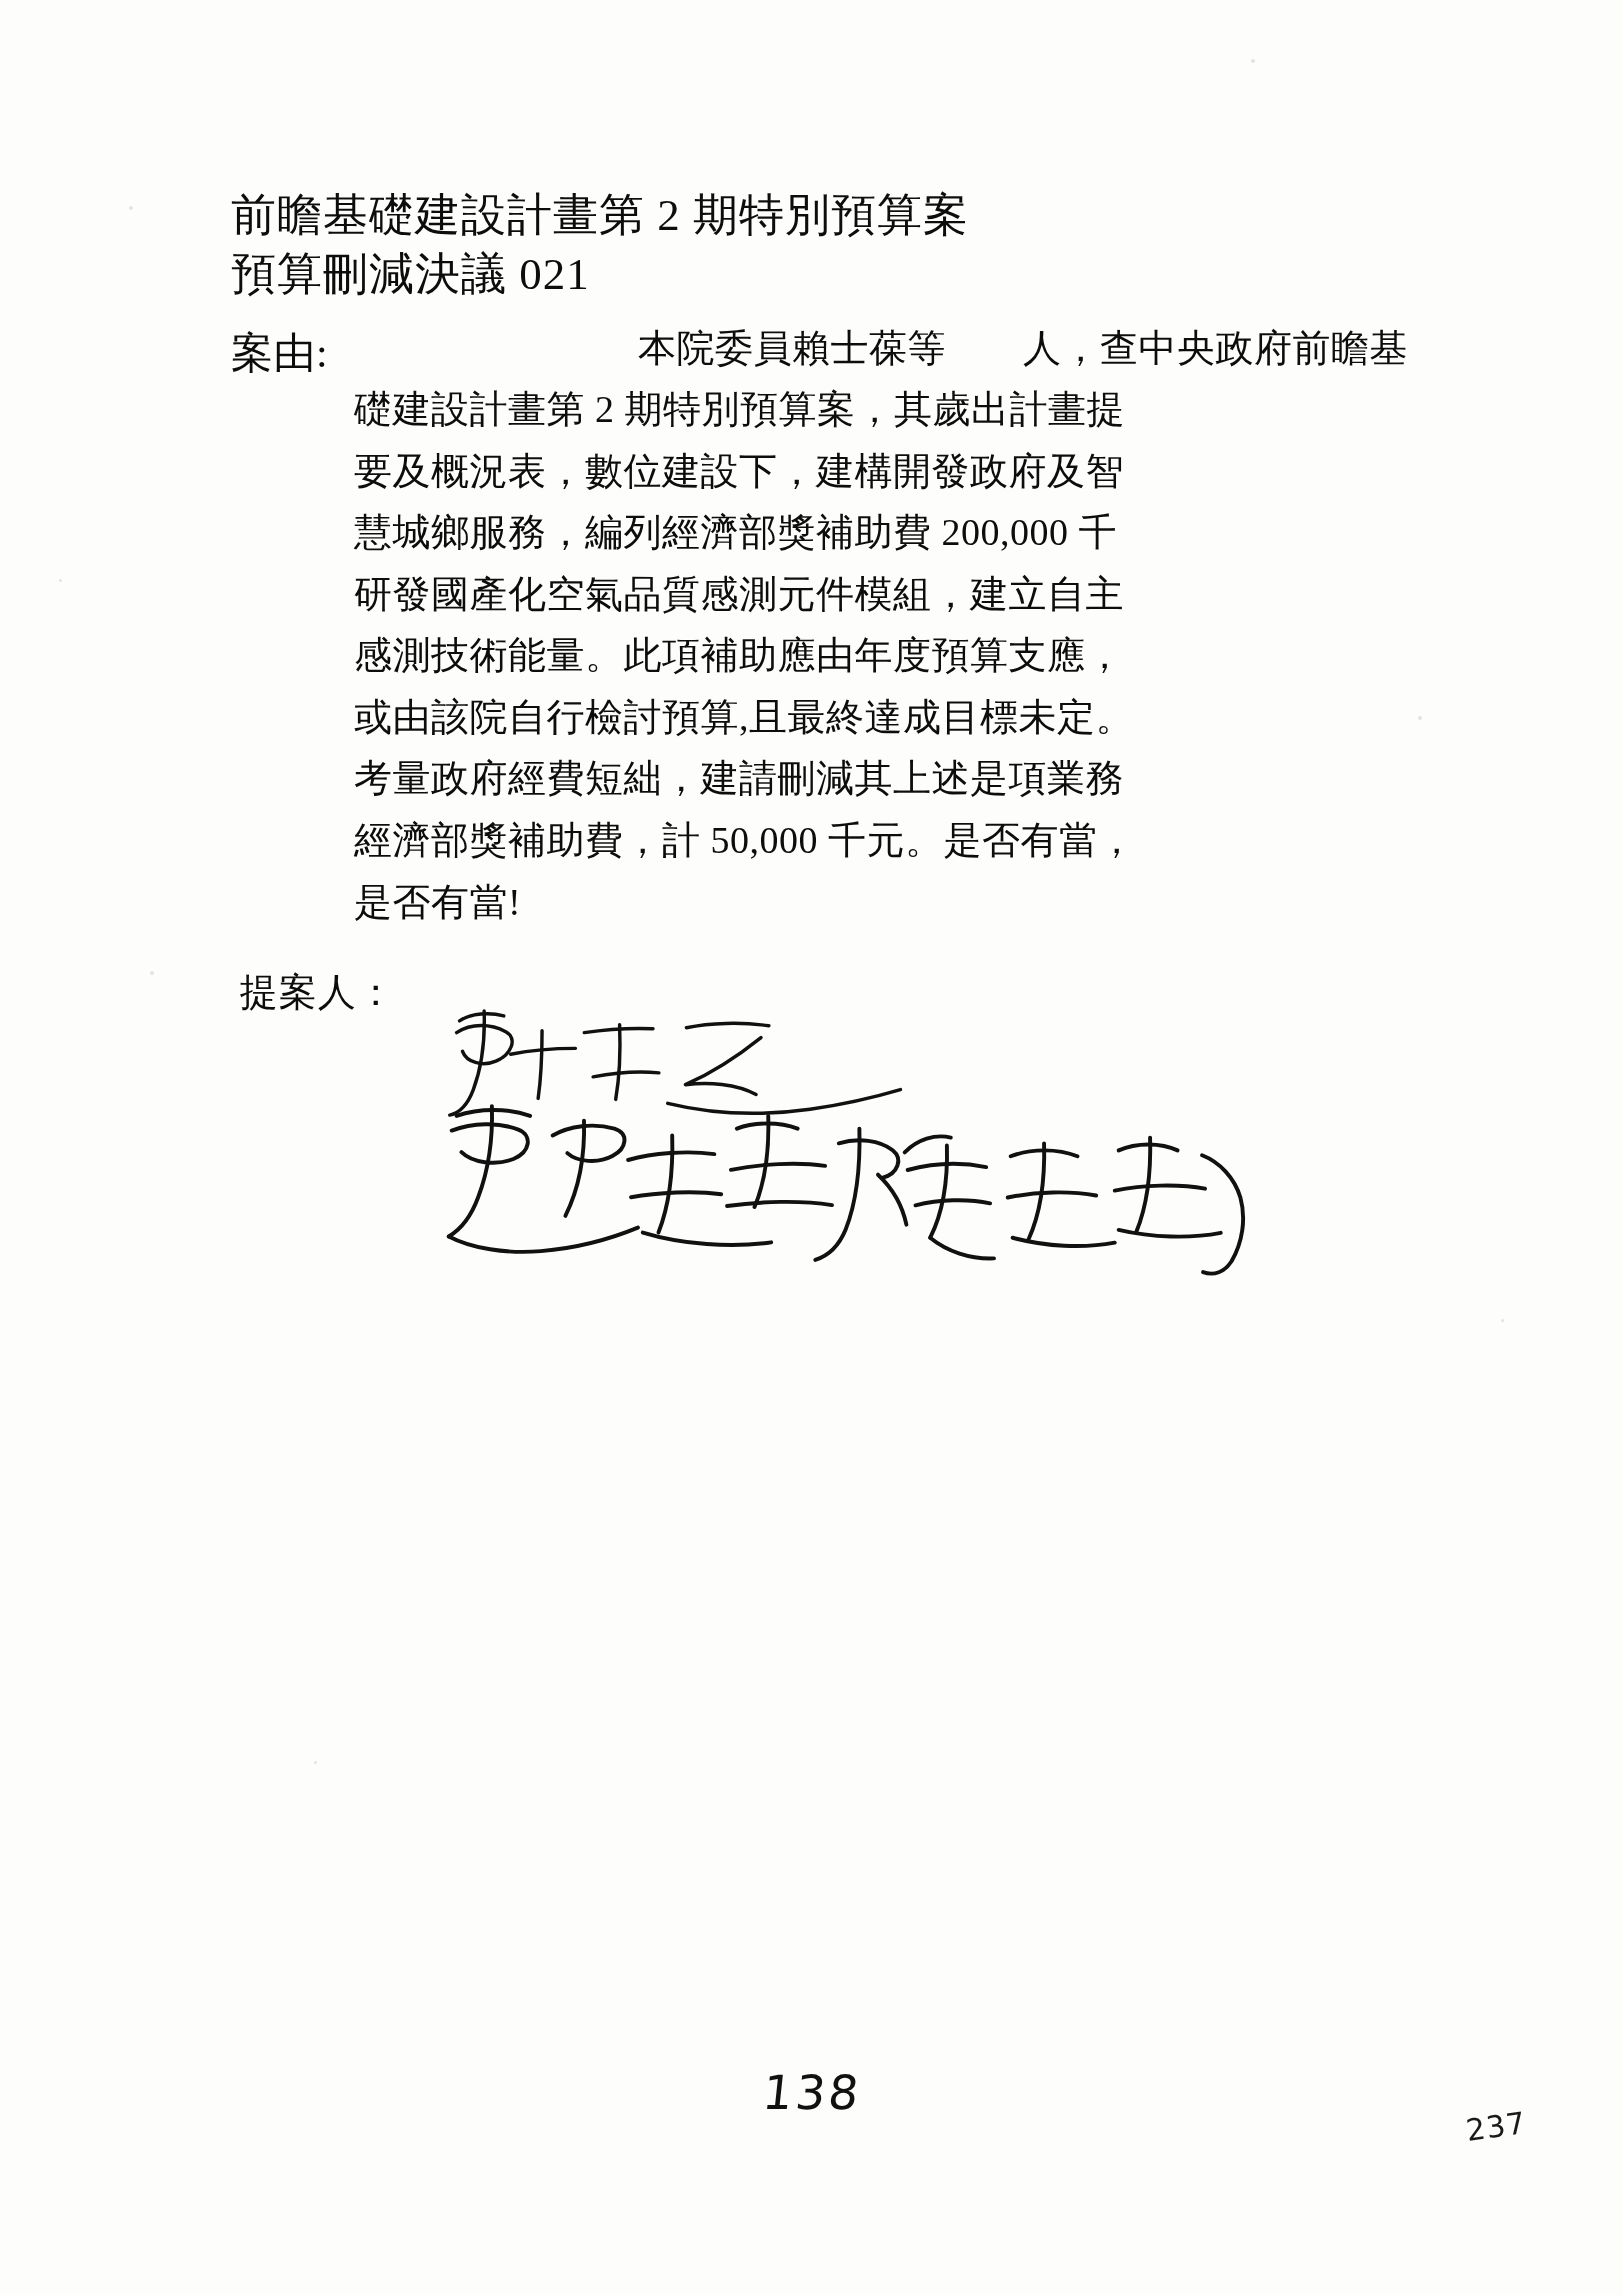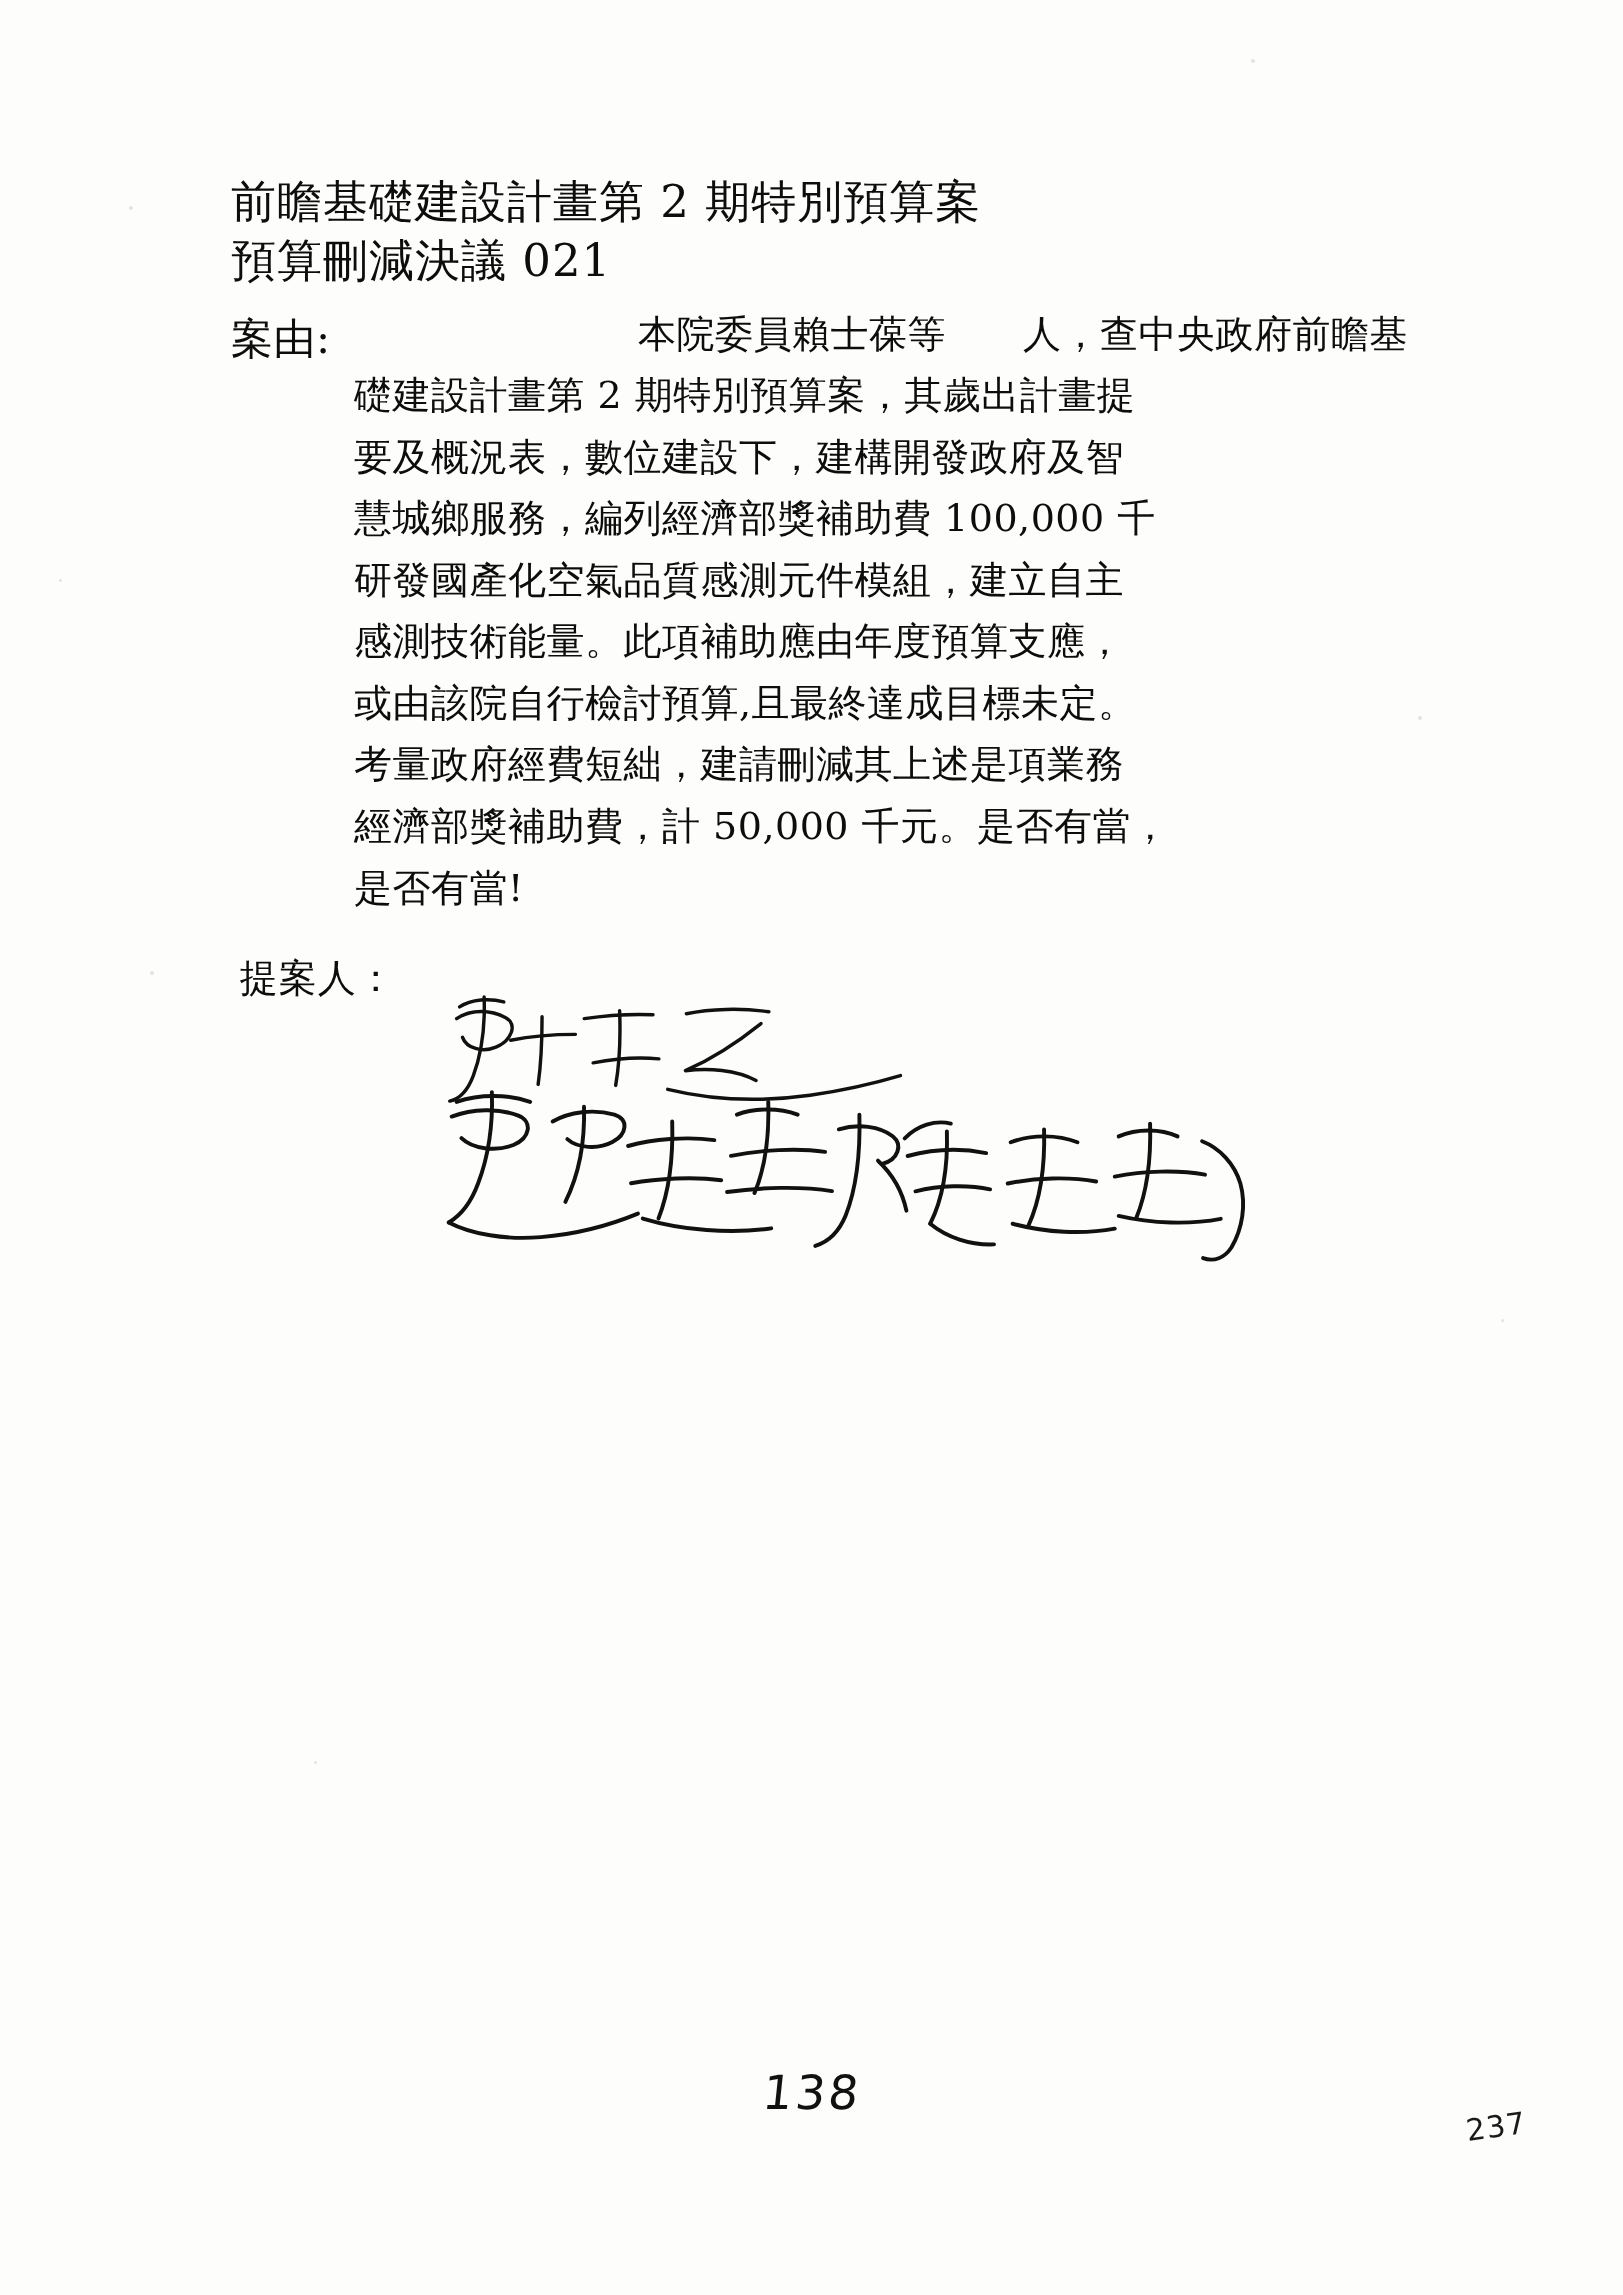--- a/index.html
+++ b/index.html
@@ -27,22 +27,23 @@
   .speck {
     position: absolute;
     background: #cfcfc9;
     border-radius: 50%;
     opacity: .55;
   }
 
   .content {
     position: absolute;
     left: 231px;
-    top: 172px;
+    top: 186px;
     width: 1177px;
+    font-family: Liberation Serif, serif;
   }
 
   .doc-title {
     font-size: 45px;
     line-height: 1.32;
     letter-spacing: 1px;
     font-weight: 400;
     white-space: pre-line;
     margin: 0 0 12.8px 0;
   }
@@ -136,21 +137,21 @@
 
     <h1 class="doc-title">前瞻基礎建設計畫第 2 期特別預算案
 預算刪減決議 021</h1>
 
     <div class="body-block">
       <div class="label-col">案由:</div>
       <div class="para-col">
         <span class="para-line first">本院委員賴士葆等　　人，查中央政府前瞻基</span>
         <span class="para-line">礎建設計畫第 2 期特別預算案，其歲出計畫提</span>
         <span class="para-line">要及概況表，數位建設下，建構開發政府及智</span>
-        <span class="para-line">慧城鄉服務，編列經濟部獎補助費 100,000 千</span>
+        <span class="para-line">慧城鄉服務，編列經濟部獎補助費 200,000 千</span>
         <span class="para-line">研發國產化空氣品質感測元件模組，建立自主</span>
         <span class="para-line">感測技術能量。此項補助應由年度預算支應，</span>
         <span class="para-line">或由該院自行檢討預算,且最終達成目標未定。</span>
         <span class="para-line">考量政府經費短絀，建請刪減其上述是項業務</span>
         <span class="para-line">經濟部獎補助費，計 50,000 千元。是否有當，</span>
         <span class="para-line">是否有當!</span>
       </div>
     </div>
 
     <div class="proposer-row">提案人：</div>

